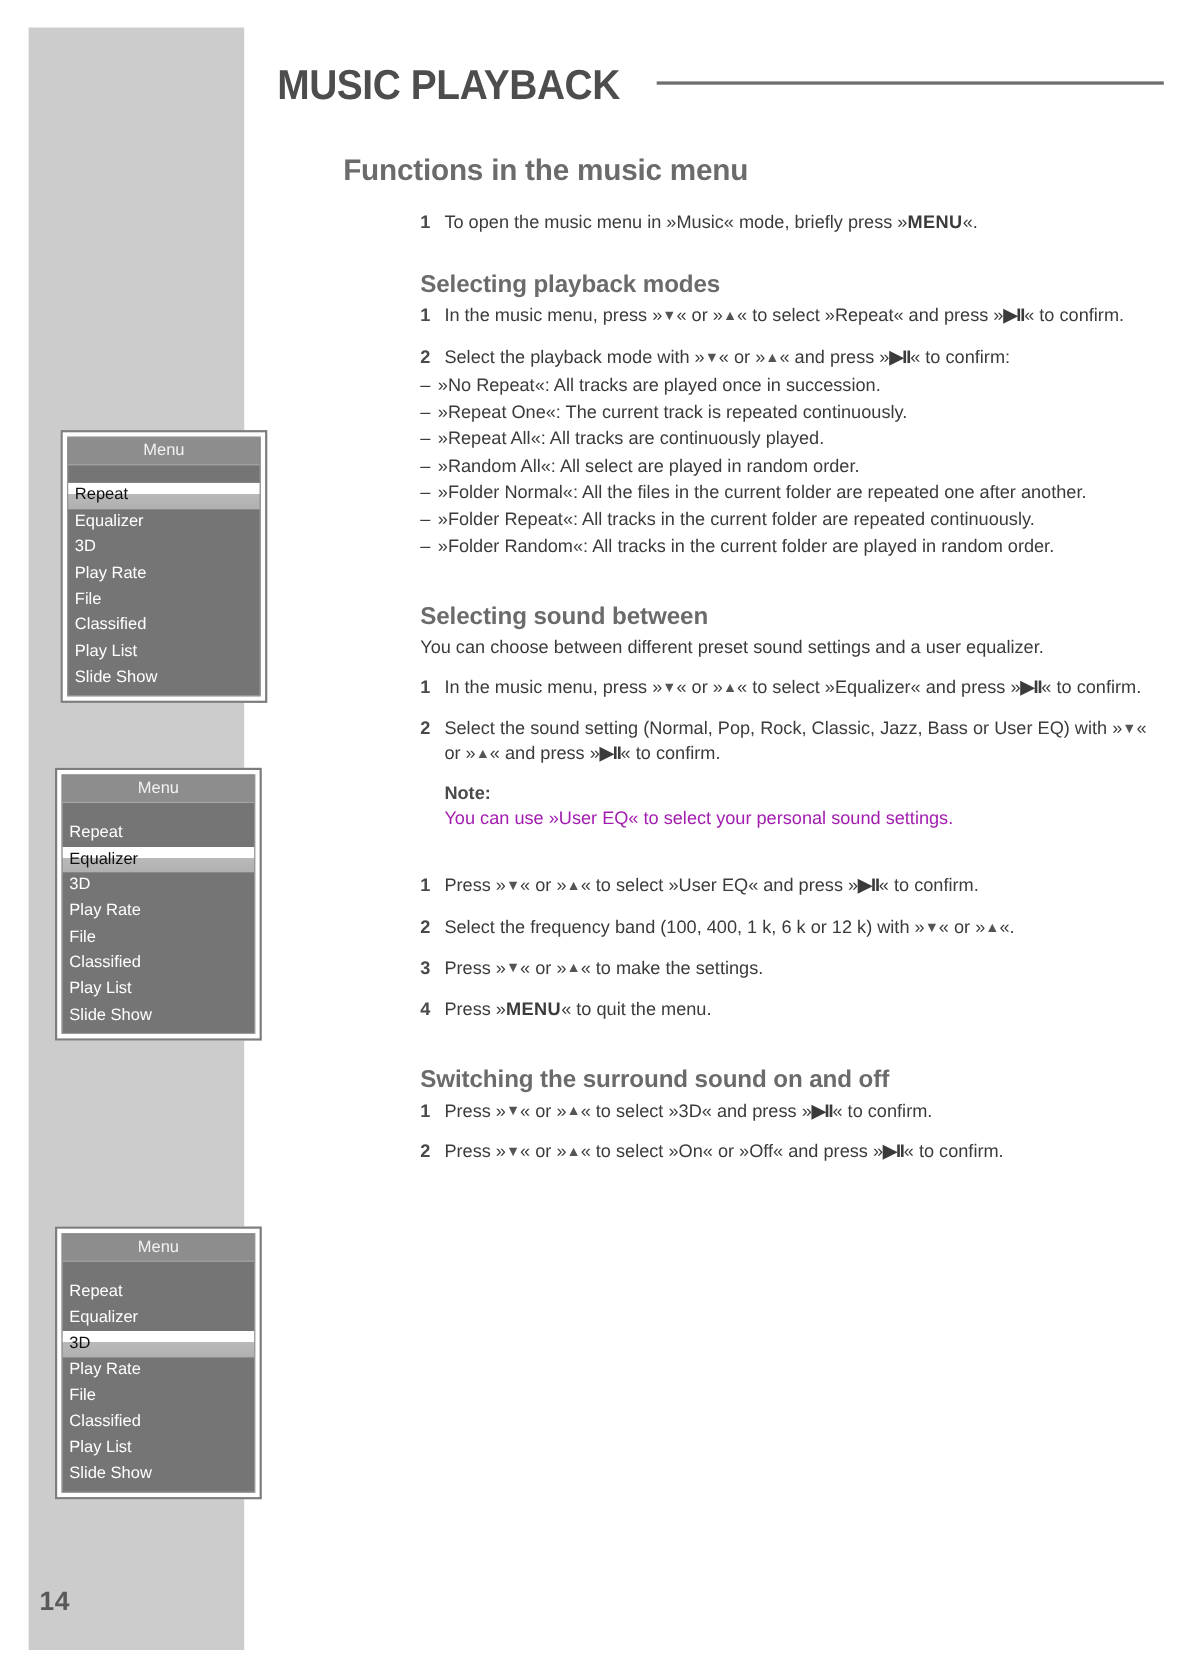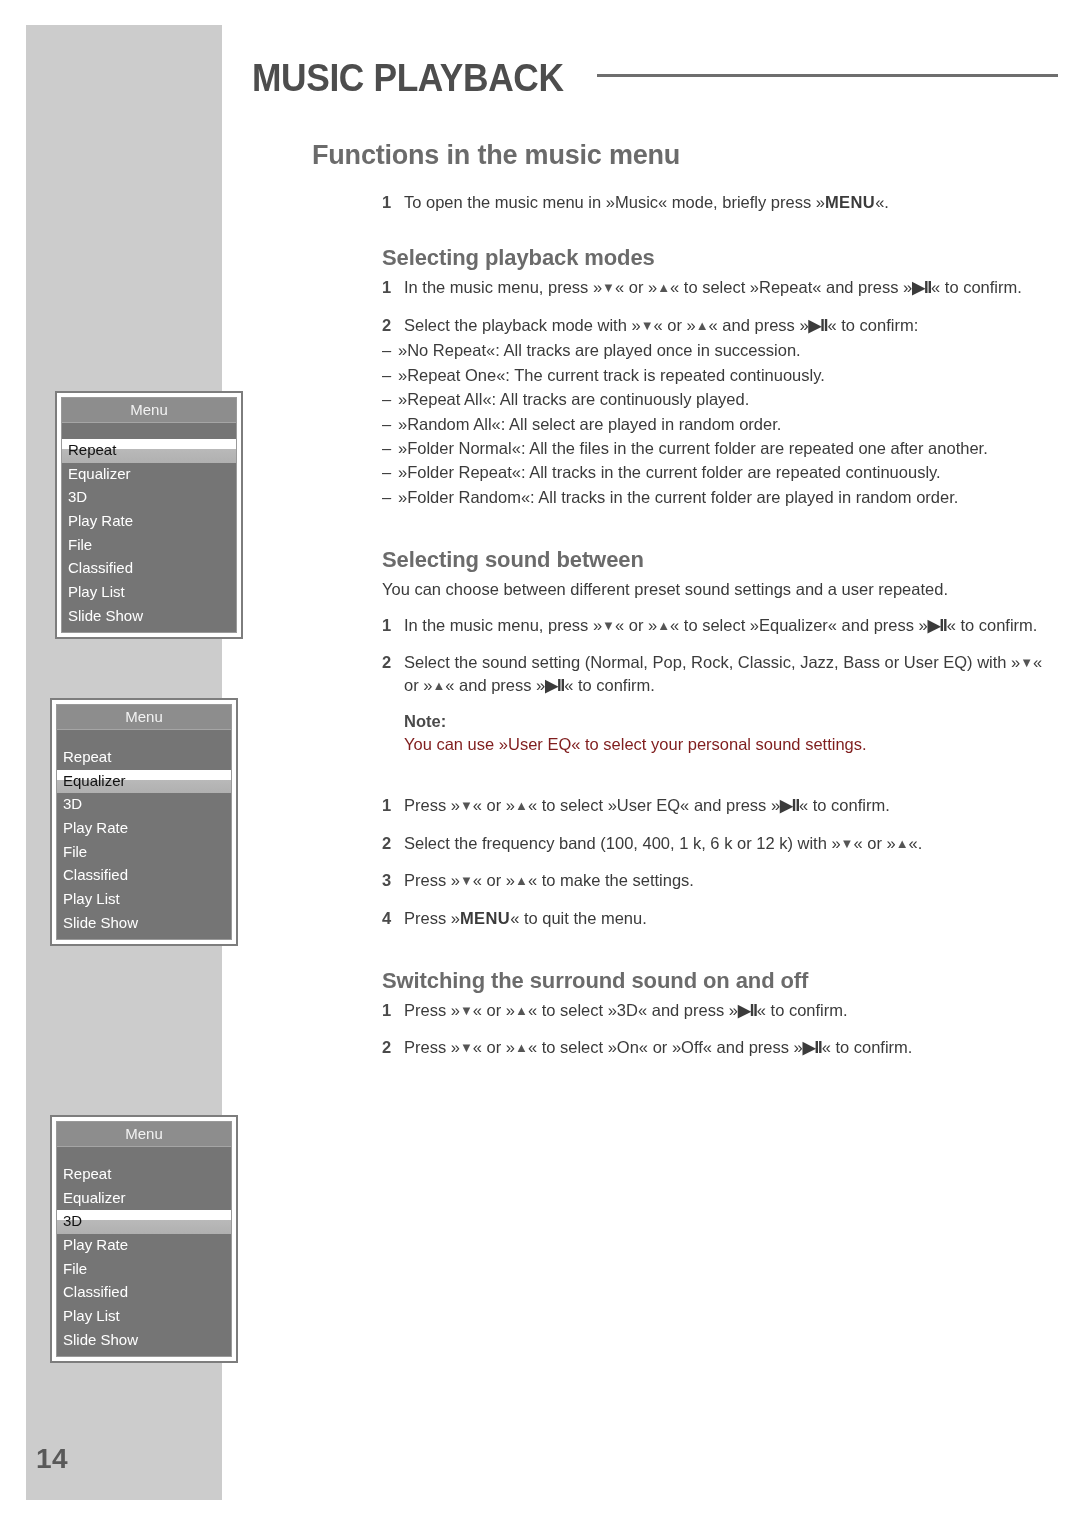--- a/index.html
+++ b/index.html
@@ -14,21 +14,21 @@
   
   #grey-band{
     position:absolute;
     left:26px; top:25px;
     width:196px; height:1475px;
     background:#cccccc;
   }
   #page-number{
     position:absolute;
     left:36px; top:1443px;
-    font-size:28px; font-weight:bold;
+    font-size:24px; font-weight:bold;
     color:#595959;
     letter-spacing:.5px;
   }
 
   
   #chapter-header{
     position:absolute;
     left:252px; top:47px;
     width:806px;
     display:flex; align-items:center;margin-top:12px;
@@ -124,21 +124,21 @@
   .note-block{ margin-top:14px; }
   .note-label{
     font-size:16.5px;
     font-weight:bold;
     color:#4a4a4a;
     margin-bottom:2px;
   }
   .note-text{
     font-size:16.5px;
     line-height:1.42;
-    color:#7f1d1d;
+    color:#a21caf;
   }
 
   b.key{ font-weight:bold; color:#3b3b3b; letter-spacing:.4px; }
   .glyph{ font-size:13px; vertical-align:1px; color:#555; }
   .glyph-pp{ font-weight:bold; letter-spacing:-1px; color:#3b3b3b; }
 
   
   .menu-box{
     position:absolute;
     width:188px;
@@ -238,21 +238,21 @@
         </li>
       <li class="justify">
           <span class="dash">–</span>
           <span class="li-txt">»Folder Random«: All tracks in the current folder are played in random order.</span>
         </li>
     </ul>
   </div>
 
   <div class="section gap-top-lg">
     <h2 class="section-title">Selecting sound between</h2>
-    <p class="intro">You can choose between different preset sound settings and a user repeated.</p>
+    <p class="intro">You can choose between different preset sound settings and a user equalizer.</p>
 
     <div class="step justify">
       <span class="num">1</span>
       <span class="txt">In the music menu, press »<span class="glyph">▼</span>« or »<span class="glyph">▲</span>« to select »Equalizer« and press »<span class="glyph-pp">▶II</span>« to confirm.</span>
     </div>
     <div class="step">
       <span class="num">2</span>
       <span class="txt">Select the sound setting (Normal, Pop, Rock, Classic, Jazz, Bass or User EQ) with »<span class="glyph">▼</span>« or »<span class="glyph">▲</span>« and press »<span class="glyph-pp">▶II</span>« to confirm.</span>
     </div>
 

